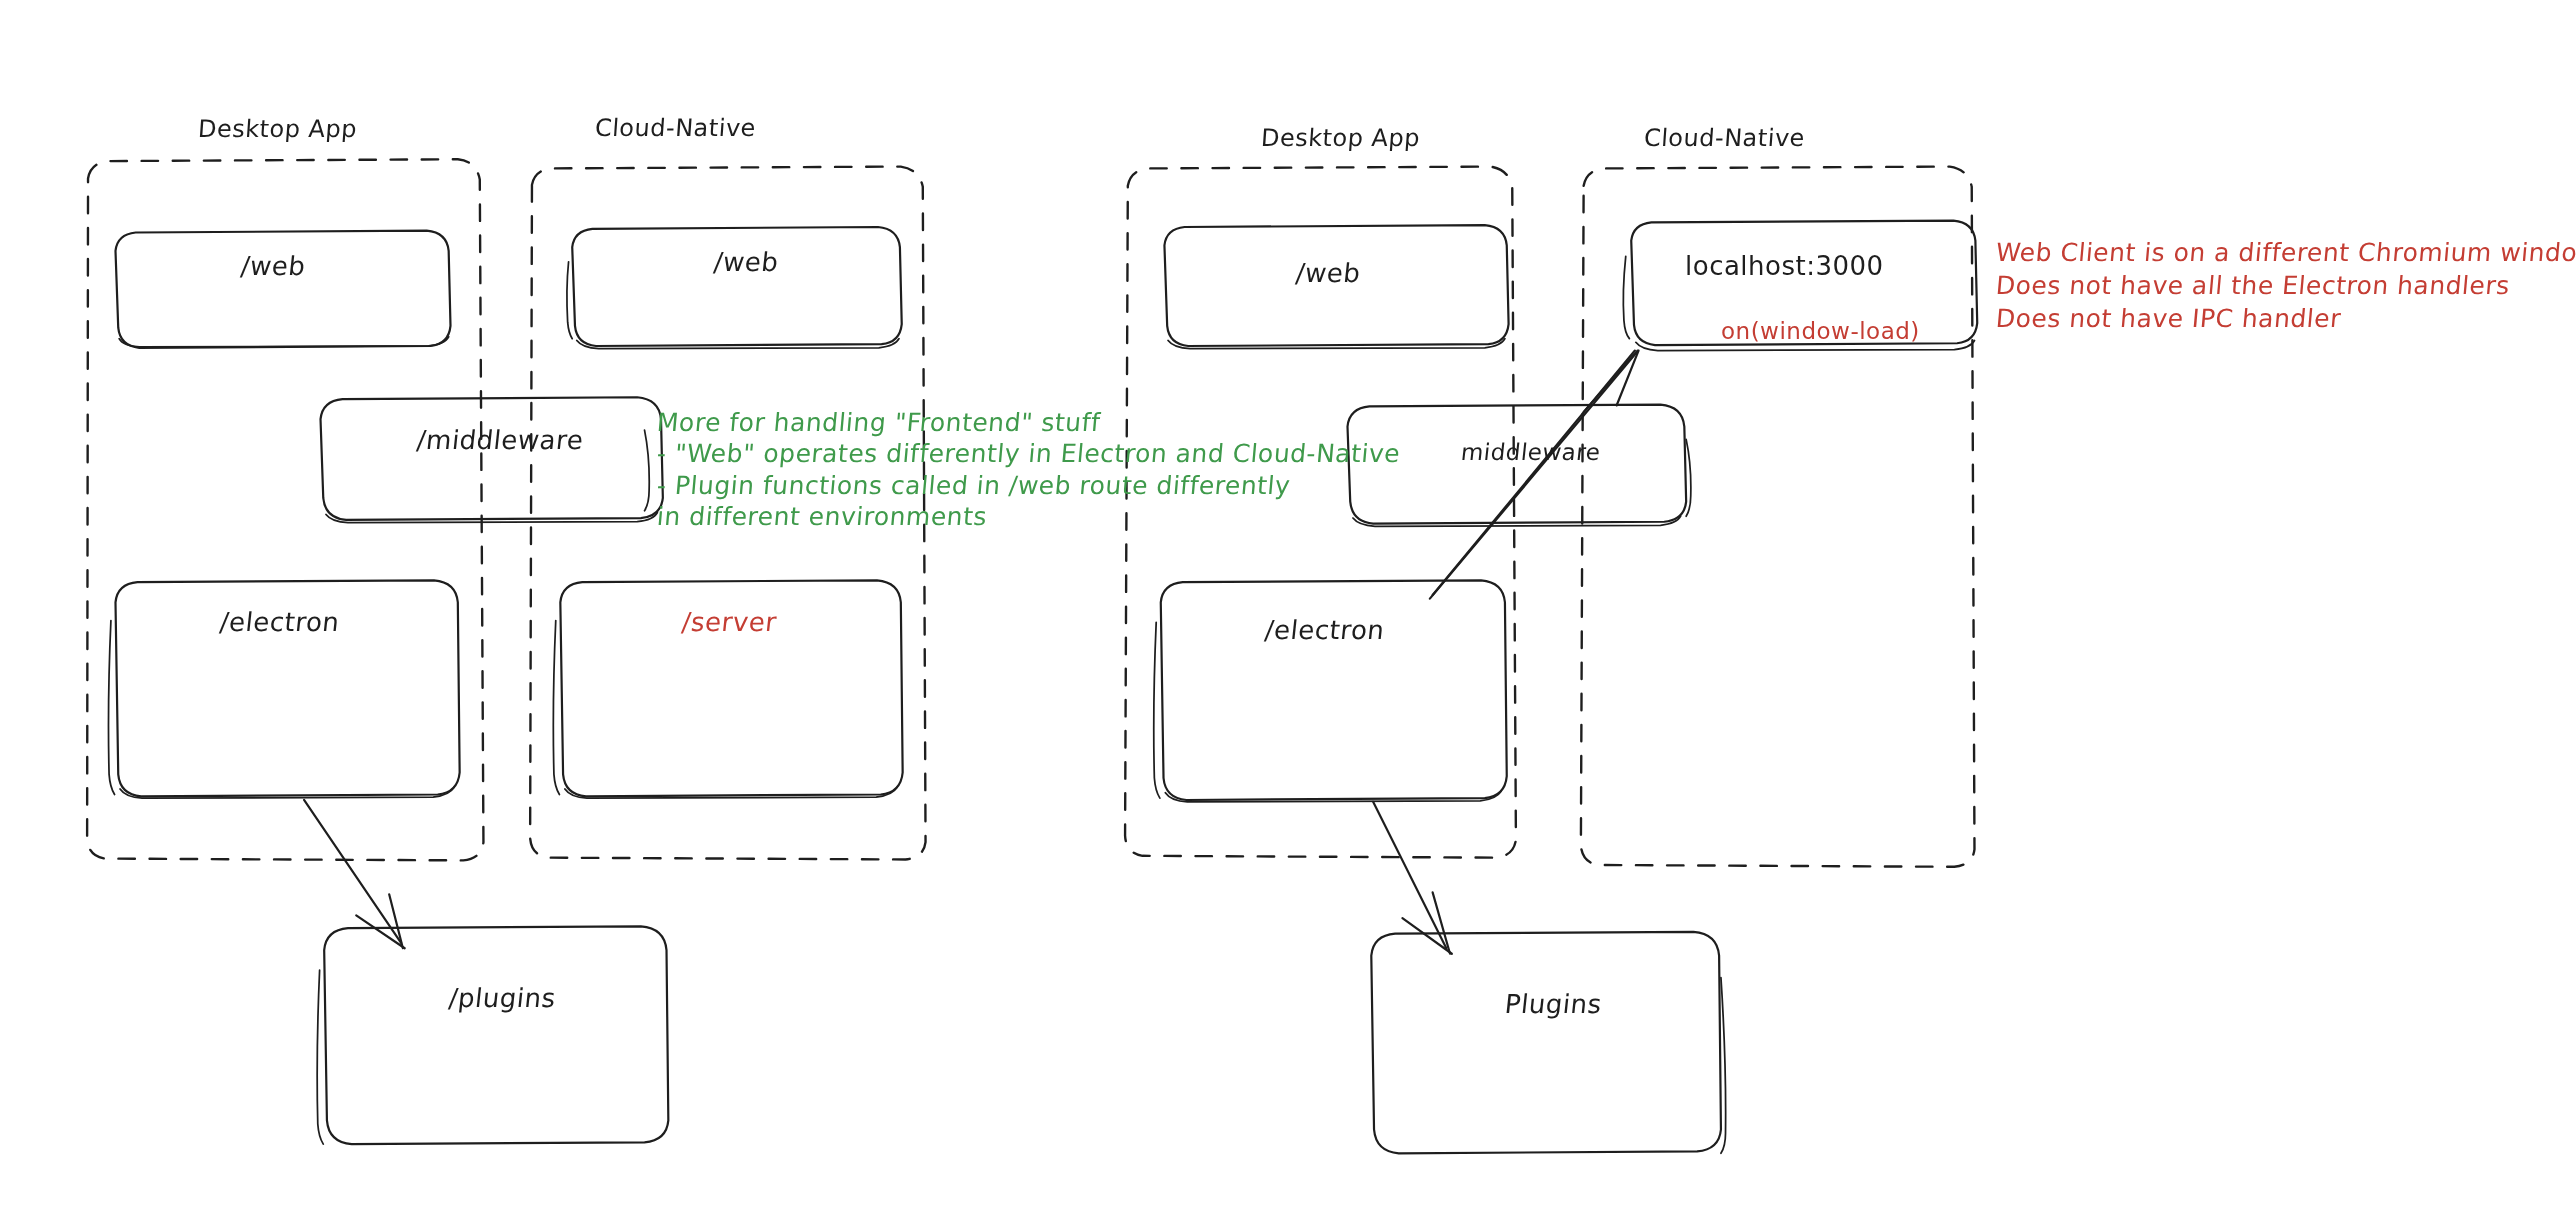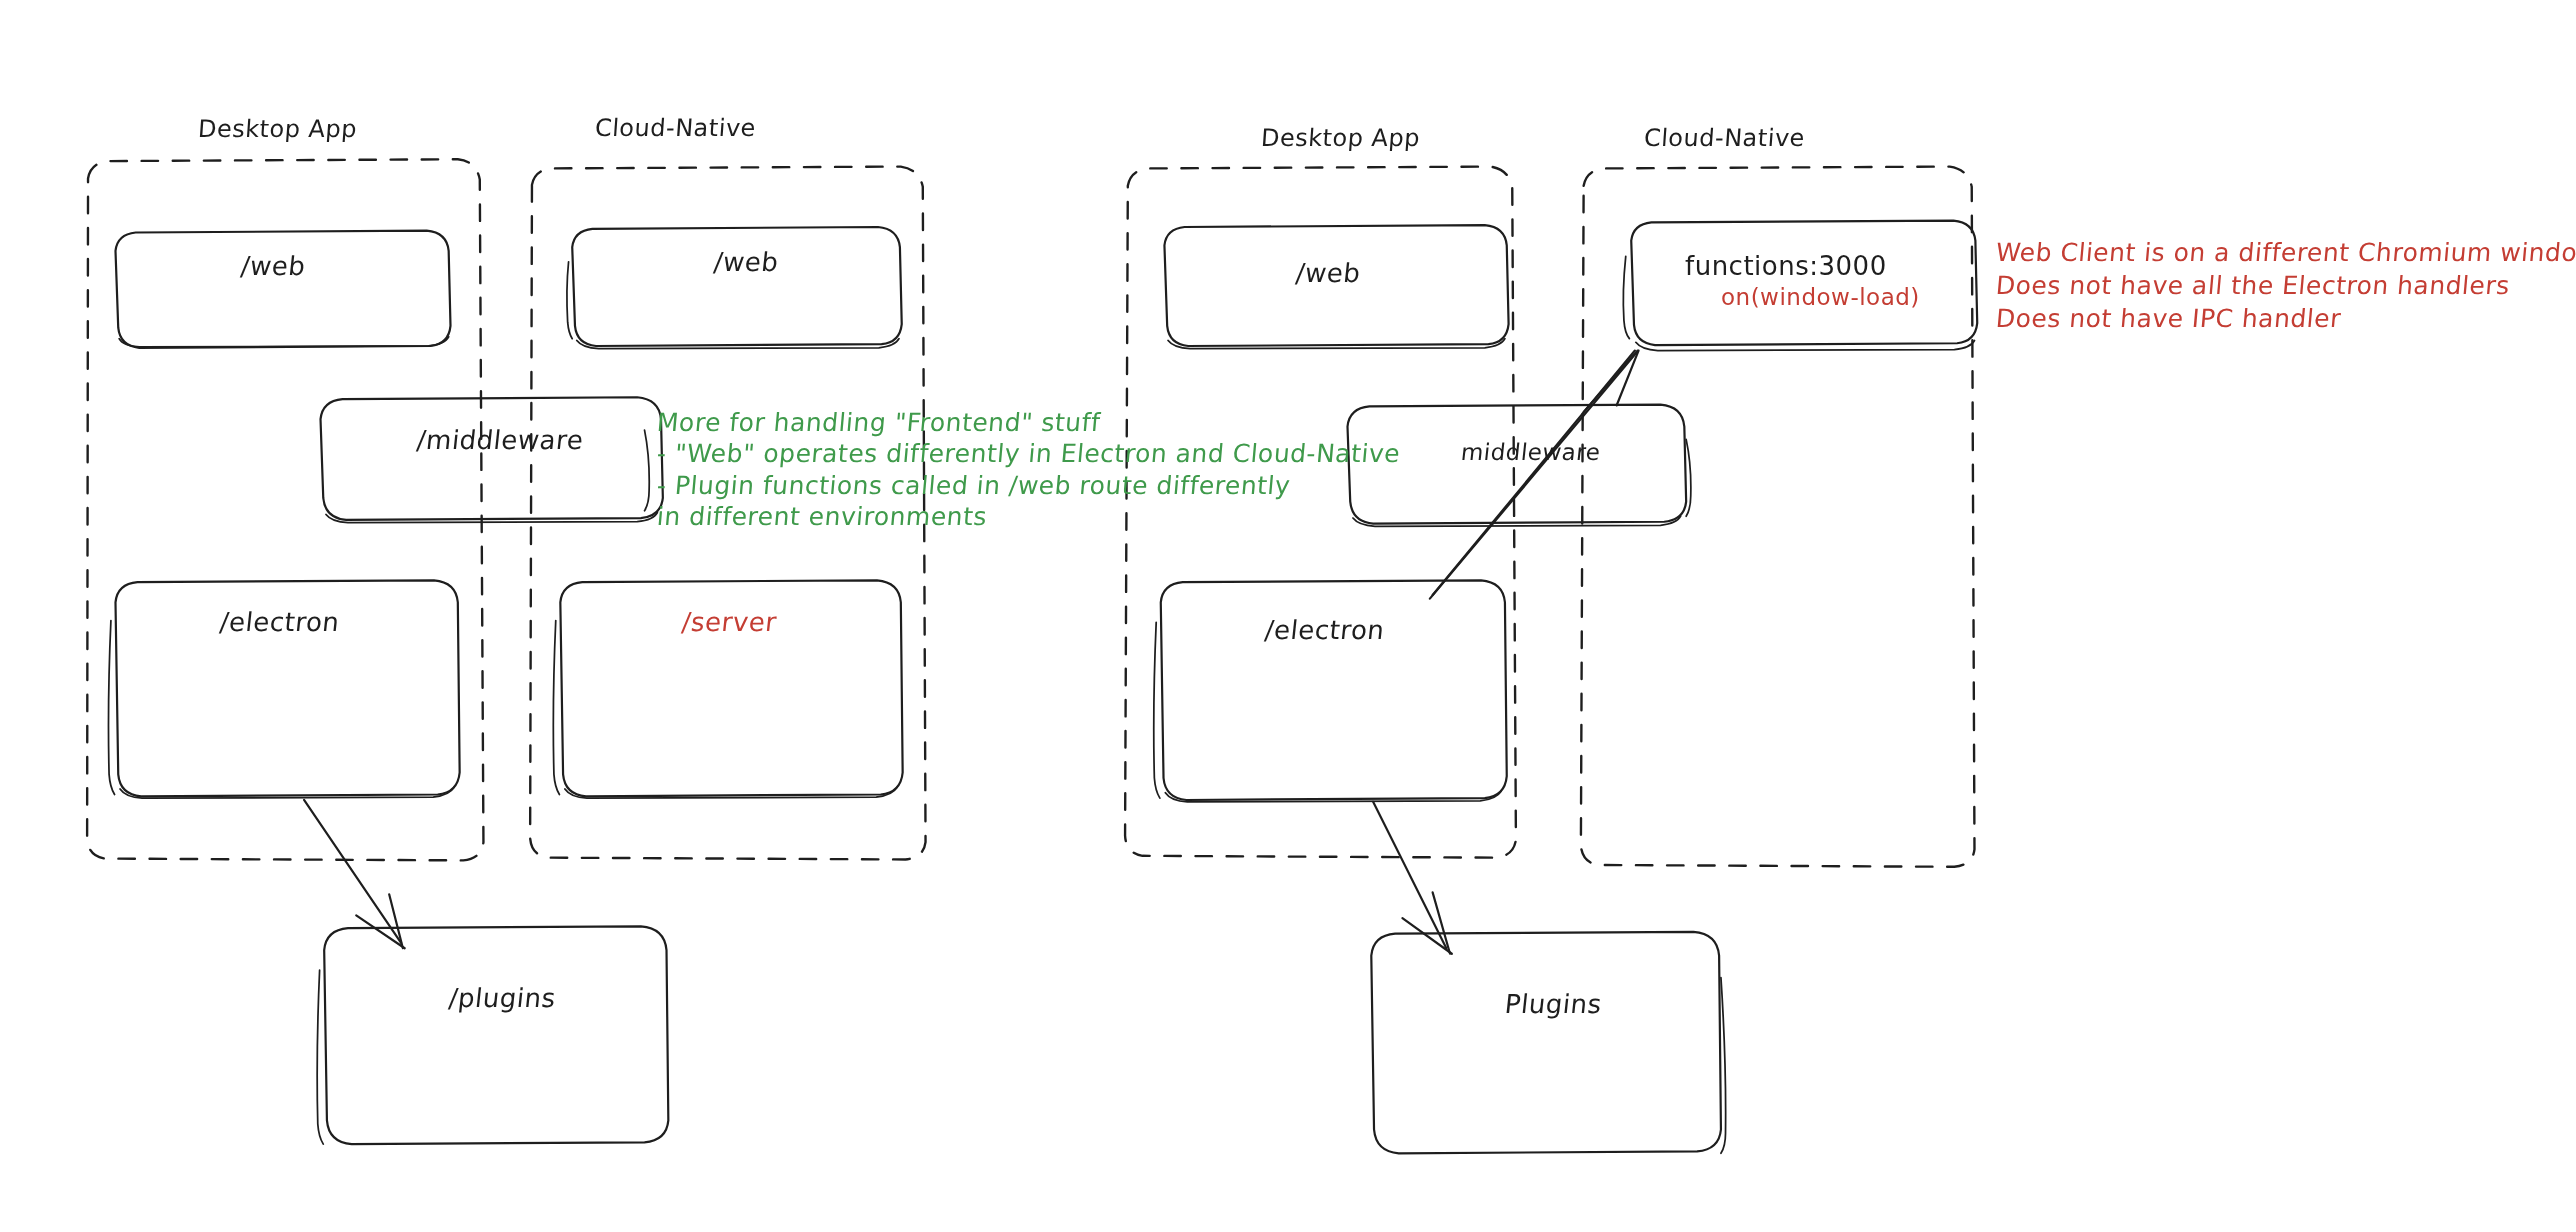--- a/index.html
+++ b/index.html
@@ -164,22 +164,22 @@
 
   <div class="txt note note-green" style="left:657px; top:408px;">More for handling "Frontend" stuff</div>
   <div class="txt note note-green" style="left:657px; top:439px;">- "Web" operates differently in Electron and Cloud-Native</div>
   <div class="txt note note-green" style="left:657px; top:471px;">- Plugin functions called in /web route differently</div>
   <div class="txt note note-green" style="left:657px; top:502px;">in different environments</div>
 
   <div class="txt group-title" style="left:1261px; top:124px;">Desktop App</div>
   <div class="txt group-title" style="left:1644px; top:124px;">Cloud-Native</div>
 
   <div class="txt box-label" style="left:1296px; top:258px;">/web</div>
-  <div class="txt box-label-plain" style="left:1685px; top:251px;">functions:3000</div>
-  <div class="txt box-label-plain red-label" style="left:1721px; top:284px; font-size:23px;">on(window-load)</div>
+  <div class="txt box-label-plain" style="left:1685px; top:251px;">localhost:3000</div>
+  <div class="txt box-label-plain red-label" style="left:1721px; top:318px; font-size:23px;">on(window-load)</div>
   <div class="txt box-label" style="left:1461px; top:439px; font-size:23px;">middleware</div>
   <div class="txt box-label" style="left:1265px; top:615px;">/electron</div>
   <div class="txt box-label" style="left:1505px; top:989px;">Plugins</div>
 
   <div class="txt note note-red" style="left:1996px; top:238px;">Web Client is on a different Chromium window</div>
   <div class="txt note note-red" style="left:1996px; top:271px;">Does not have all the Electron handlers</div>
   <div class="txt note note-red" style="left:1996px; top:304px;">Does not have IPC handler</div>
 
 </div>
 

